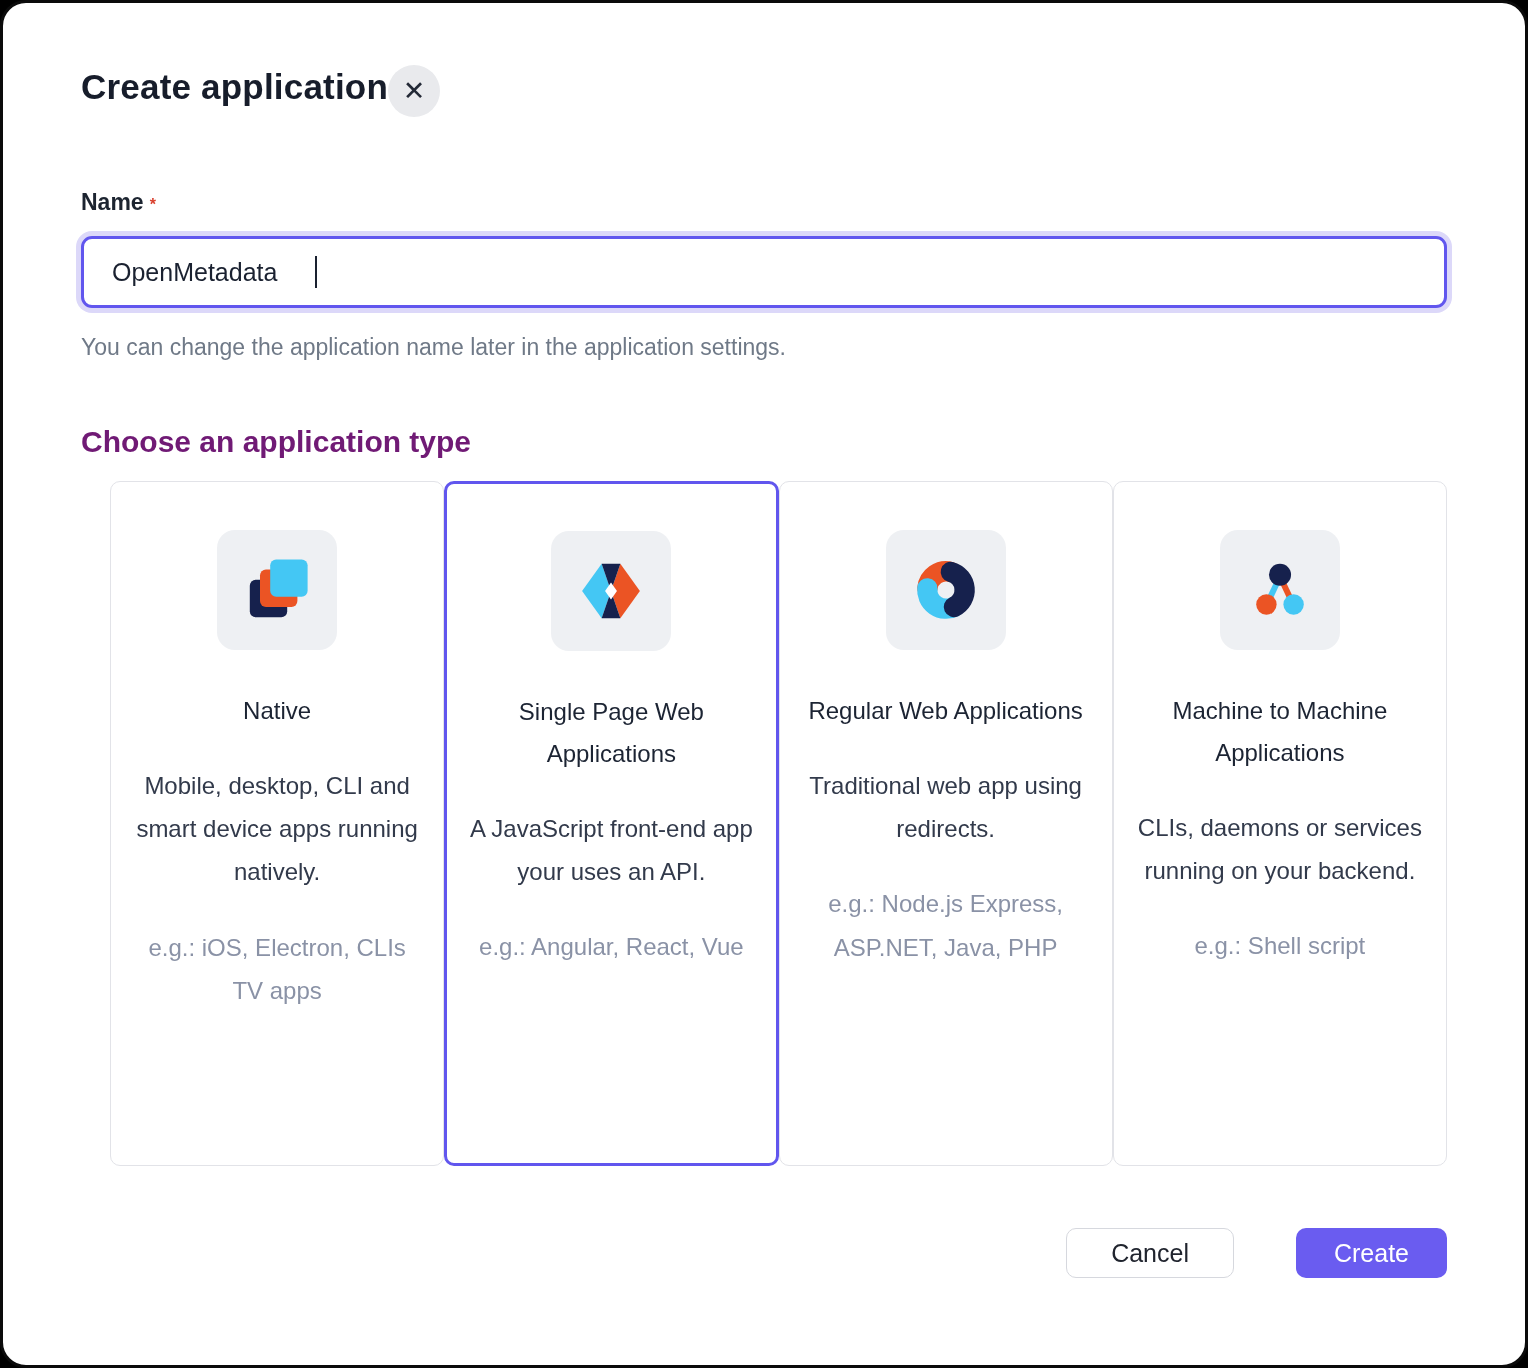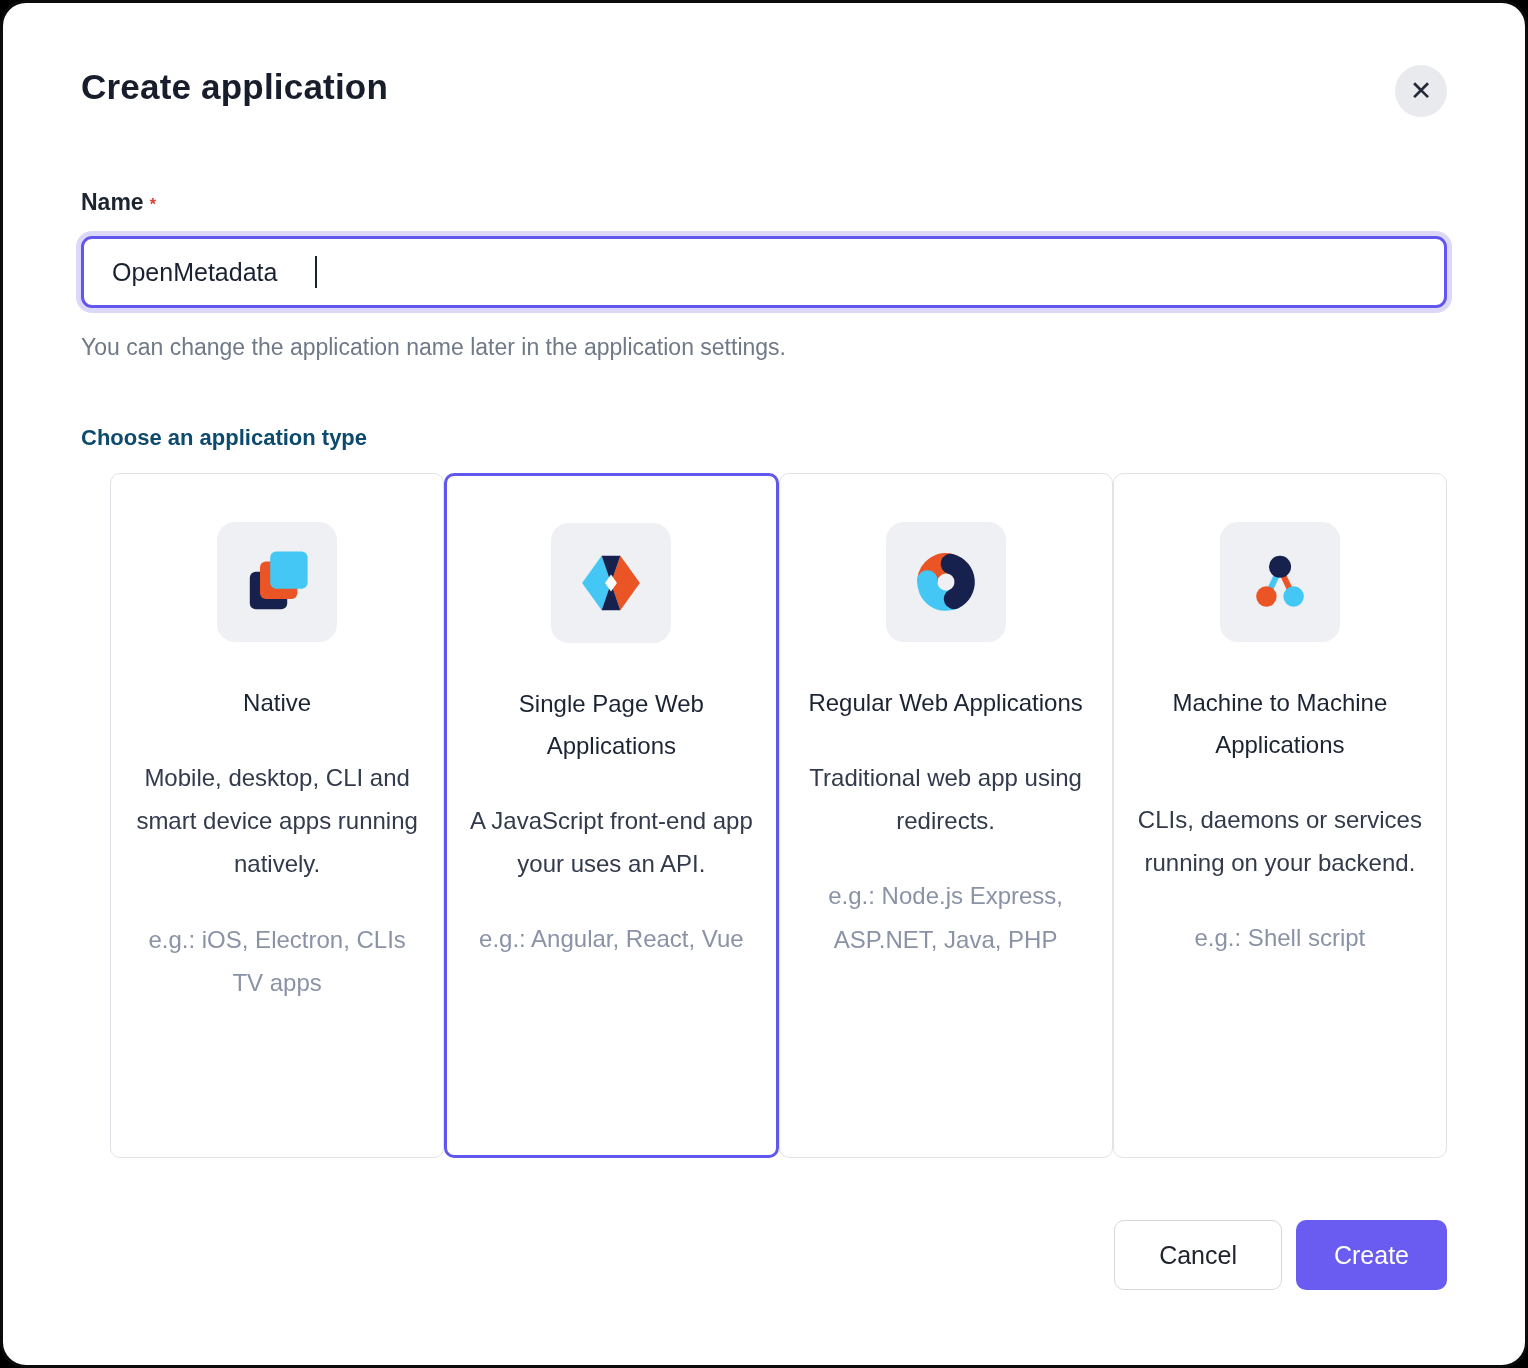--- a/index.html
+++ b/index.html
@@ -9,21 +9,21 @@
     background:#fff;
     border:3px solid #0b0b0b;
     border-radius:26px;
     font-family:"Liberation Sans", sans-serif;
     color:var(--title);
     padding:60px 78px 0 78px;
     overflow:hidden;
     position:relative;
   }
   
-  .header-row{display:flex;justify-content:space-between;align-items:flex-start;}
+  .header-row{display:flex;justify-content:flex-start;align-items:flex-start;}
   .dialog-title{font-size:35px;font-weight:700;color:var(--title);letter-spacing:.2px;margin:4px 0 0 0;}
   .close-btn{
     width:52px;height:52px;border-radius:50%;
     background:var(--close-bg);border:none;cursor:pointer;
     display:flex;align-items:center;justify-content:center;
     font-size:27px;color:#232936;line-height:1;margin-top:2px;
     font-family:"Liberation Sans", sans-serif;
   }
   
   .name-section{margin-top:72px;}
@@ -38,21 +38,21 @@
     display:flex;align-items:center;
     padding:0 28px;
     background:#fff;
     cursor:text;
     gap:36px;
   }
   .text-field .value{font-size:25px;color:#1a2130;}
   .caret{display:inline-block;width:2px;height:32px;background:#1a2130;margin-left:2px;vertical-align:middle;}
   .helper-text{margin-top:26px;font-size:23px;color:var(--helper);}
   
-  .type-heading{margin-top:64px;font-size:22px;font-weight:600;color:#0c4a6e;}
+  .type-heading{margin-top:64px;font-size:30px;font-weight:600;color:#701a75;}
   .cards{margin-top:22px;display:grid;grid-template-columns:repeat(4,1fr);margin-left:29px;}
   .card{
     border:1.5px solid var(--card-border);
     border-radius:10px;
     background:#fff;
     min-height:685px;
     padding:48px 22px 0 22px;
     text-align:center;
     cursor:pointer;
   }
@@ -61,21 +61,21 @@
     width:120px;height:120px;border-radius:18px;
     background:var(--tile-bg);
     margin:0 auto;
     display:flex;align-items:center;justify-content:center;
   }
   .card-title{margin-top:40px;font-size:24px;font-weight:500;color:#1c2433;line-height:1.75;}
   .card-desc{margin-top:32px;font-size:24px;color:#323a4b;line-height:1.8;}
   .card-example{margin-top:32px;font-size:24px;color:var(--muted);line-height:1.8;}
   
   .footer{margin-top:62px;display:flex;justify-content:flex-end;gap:14px;}
-  .btn{font-family:"Liberation Sans", sans-serif;font-size:25px;border-radius:10px;height:70px;cursor:pointer;}
+  .btn{font-family:"Liberation Sans", sans-serif;font-size:25px;border-radius:10px;height:50px;cursor:pointer;margin-left:48px;}
   .btn-secondary{background:#fff;border:1.5px solid #d6d8de;color:#20242e;padding:0 44px;}
   .btn-primary{background:var(--accent);border:none;color:#fff;padding:0 38px;}
 </style>
 </head>
 <body>
 
 <div class="frame">
 
   <div class="header-row">
     <h1 class="dialog-title">Create application</h1>

